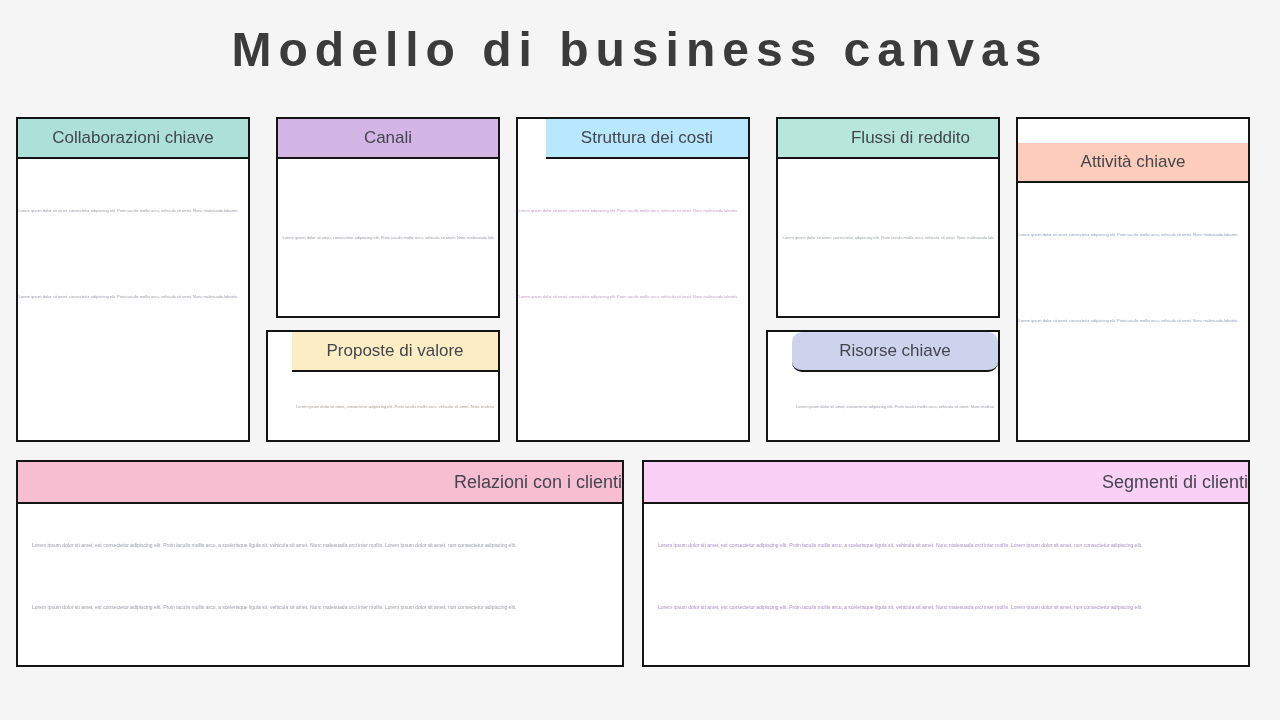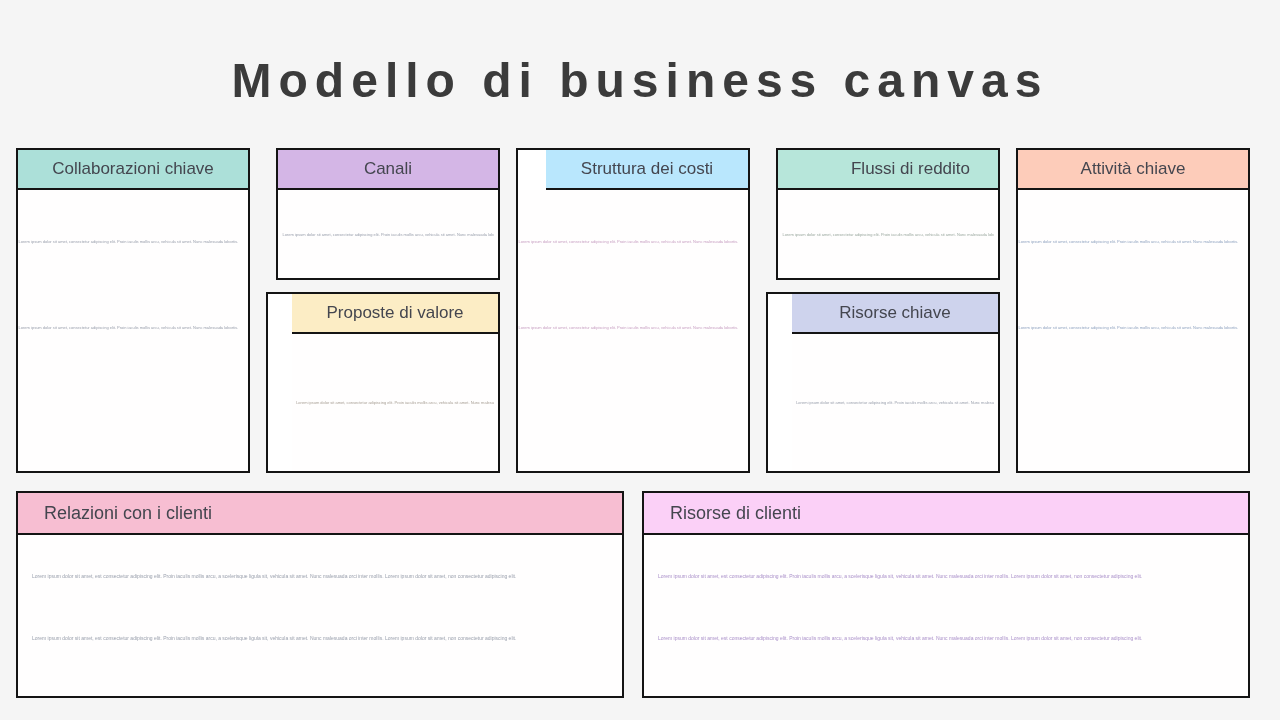--- a/index.html
+++ b/index.html
@@ -4,21 +4,21 @@
 <style>
   html,body{margin:0;padding:0;}
   body{
     width:1280px;height:720px;
     background:#f5f5f5;
     font-family:"Liberation Sans", sans-serif;
     overflow:hidden;
   }
   .page-title{
     margin:0;
-    padding-top:54px;
+    padding-top:23px;
     height:54px;
     line-height:54px;
     text-align:center;
     font-size:48px;
     font-weight:700;
     letter-spacing:7px;
     color:#3b3b3b;
   }
   .grid-top{
     margin:40px 30px 18px 16px;
@@ -35,21 +35,21 @@
   }
   .card{
     background:#ffffff;
     border:2px solid #141414;
     box-sizing:border-box;
     display:flex;
     flex-direction:column;
     min-width:0;
   }
   .card.tall{height:325px;}
-  .card.stack-top{height:132px;flex:none;margin-left:10px;}
+  .card.stack-top{height:201px;flex:none;margin-left:10px;}
   .card.stack-bottom{flex:1;padding-left:24px;}
   .card-header{
     flex:none;
     height:40px;
     box-sizing:border-box;
     border-bottom:2px solid #141414;
     display:flex;
     align-items:center;
     justify-content:center;
     font-size:17px;
@@ -87,21 +87,21 @@
   .grid-bottom{
     margin:0 30px 0 16px;
     height:207px;
     display:grid;
     grid-template-columns:1fr 1fr;
     column-gap:18px;
   }
   .card.wide{height:207px;}
   .card.wide .card-header{
     height:42px;
-    justify-content:flex-start;
+    justify-content:flex-end;
     padding-left:26px;
     font-size:18px;
   }
   .card-body.wide-two{padding-top:10px;}
   .card-body.wide-two .ph{
     height:62px;
     display:flex;
     align-items:center;
     justify-content:flex-start;
     padding-left:14px;
@@ -161,31 +161,31 @@
     <div class="col-stack">
       <section class="card stack-top">
         <header class="card-header" style="background-color: rgb(183, 230, 218); padding-left: 45px;">
           <span>Flussi di reddito</span>
         </header>
         <div class="card-body one">
           <p class="ph" style="color: rgb(154, 168, 159);">Lorem ipsum dolor sit amet, consectetur adipiscing elit. Proin iaculis mollis arcu, vehicula sit amet. Nunc malesuada lobortis.</p>
         </div>
       </section>
       <section class="card stack-bottom">
-        <header class="card-header" style="background-color: rgb(206, 211, 237);">
+        <header class="card-header" style="background-color: rgb(206, 211, 237); border-radius: 10px;">
           <span>Risorse chiave</span>
         </header>
         <div class="card-body one">
           <p class="ph" style="color: rgb(154, 160, 173);">Lorem ipsum dolor sit amet, consectetur adipiscing elit. Proin iaculis mollis arcu, vehicula sit amet. Nunc malesuada lobortis.</p>
         </div>
       </section>
     </div>
 
     <section class="card tall">
-      <header class="card-header" style="background-color: rgb(253, 204, 186);">
+      <header class="card-header" style="background-color: rgb(253, 204, 186); margin-top: 24px;">
         <span>Attività chiave</span>
       </header>
       <div class="card-body two">
         <p class="ph" style="color: rgb(143, 163, 192);">Lorem ipsum dolor sit amet, consectetur adipiscing elit. Proin iaculis mollis arcu, vehicula sit amet. Nunc malesuada lobortis.</p>
         <p class="ph" style="color: rgb(143, 163, 192);">Lorem ipsum dolor sit amet, consectetur adipiscing elit. Proin iaculis mollis arcu, vehicula sit amet. Nunc malesuada lobortis.</p>
       </div>
     </section>
 
   </div>
 
@@ -196,21 +196,21 @@
         <span>Relazioni con i clienti</span>
       </header>
       <div class="card-body wide-two">
         <p class="ph" style="color: rgb(154, 160, 173);">Lorem ipsum dolor sit amet, est consectetur adipiscing elit. Proin iaculis mollis arcu, a scelerisque ligula sit, vehicula sit amet. Nunc malesuada orci inter mollis. Lorem ipsum dolor sit amet, non consectetur adipiscing elit.</p>
         <p class="ph" style="color: rgb(154, 160, 173);">Lorem ipsum dolor sit amet, est consectetur adipiscing elit. Proin iaculis mollis arcu, a scelerisque ligula sit, vehicula sit amet. Nunc malesuada orci inter mollis. Lorem ipsum dolor sit amet, non consectetur adipiscing elit.</p>
       </div>
     </section>
 
     <section class="card wide">
       <header class="card-header" style="background-color: rgb(251, 208, 247);">
-        <span>Risorse di clienti</span>
+        <span>Segmenti di clienti</span>
       </header>
       <div class="card-body wide-two">
         <p class="ph" style="color: rgb(169, 143, 201);">Lorem ipsum dolor sit amet, est consectetur adipiscing elit. Proin iaculis mollis arcu, a scelerisque ligula sit, vehicula sit amet. Nunc malesuada orci inter mollis. Lorem ipsum dolor sit amet, non consectetur adipiscing elit.</p>
         <p class="ph" style="color: rgb(169, 143, 201);">Lorem ipsum dolor sit amet, est consectetur adipiscing elit. Proin iaculis mollis arcu, a scelerisque ligula sit, vehicula sit amet. Nunc malesuada orci inter mollis. Lorem ipsum dolor sit amet, non consectetur adipiscing elit.</p>
       </div>
     </section>
 
   </div>
 
 </div>

